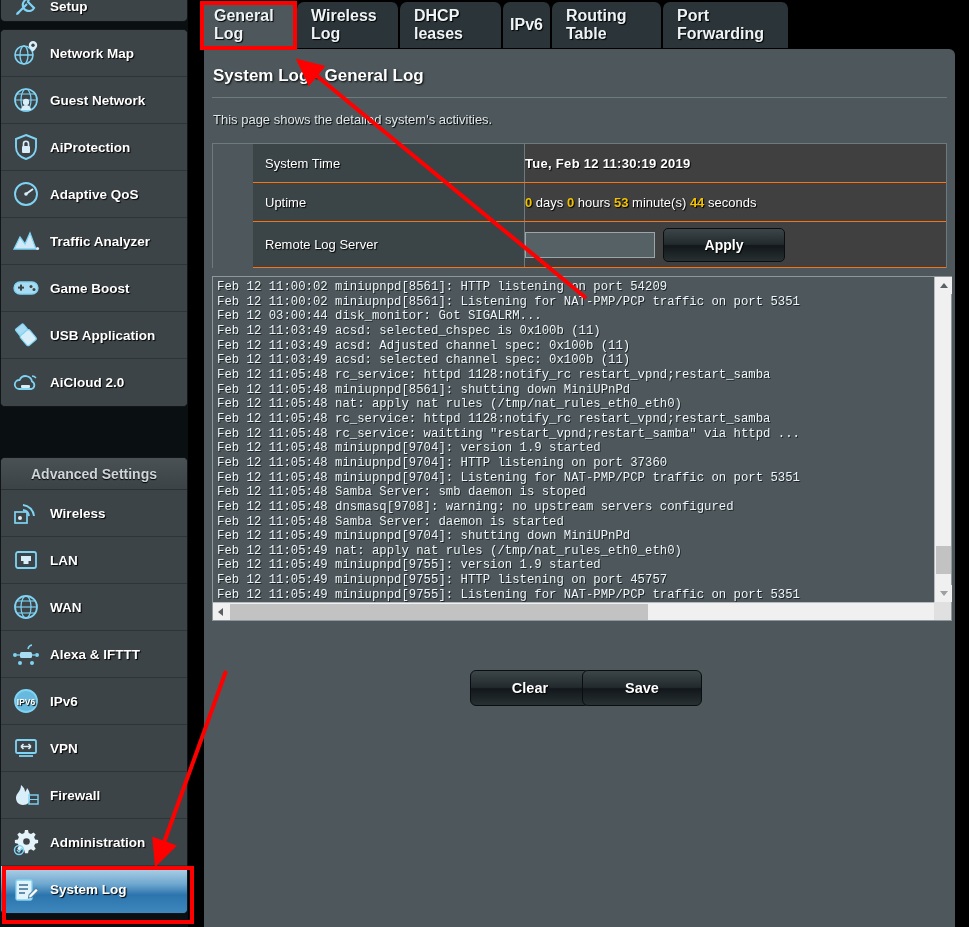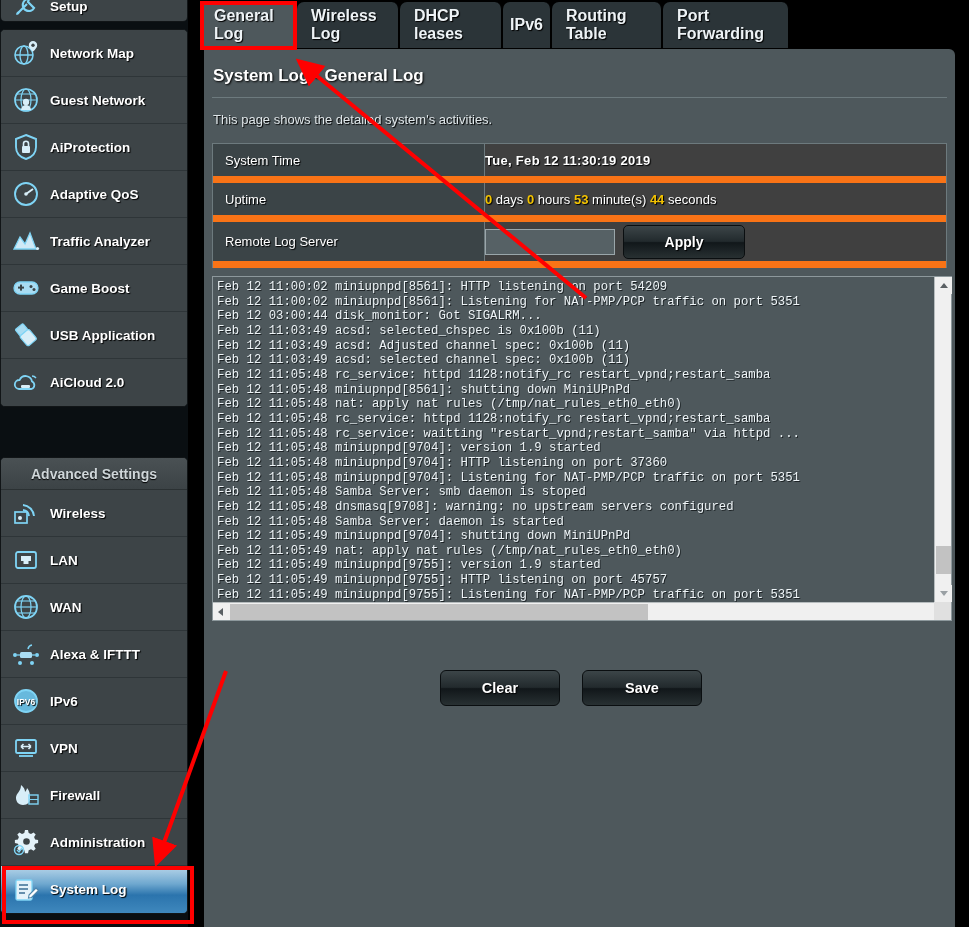--- a/index.html
+++ b/index.html
@@ -76,21 +76,21 @@
     text-shadow: 1px 1px 2px #000;
   }
   #title-rule { margin: 11px 8px 0 8px; height: 1px; background: #6d7a7e; }
   #page-desc {
     padding: 14px 0 16px 9px; color: #dfe6e9; font-size: 13px;
     text-shadow: 1px 1px 1px #000;
   }
 
   
   #info-table { margin: 0 8px 0 8px; border: 1px solid #6d7a7e; border-bottom: none; }
-  .info-row { display: flex; border-bottom: 7px solid #f97316; min-height: 39px; }
+  .info-row { display: flex; border-bottom: 1px solid #f97316; min-height: 39px; margin-left: 40px; }
   .info-label {
     width: 272px; flex: 0 0 272px;
     background: #3b4447;
     display: flex; align-items: center; padding-left: 12px;
     color: #ffffff; font-size: 13px; text-shadow: 1px 1px 1px #000;
     border-right: 1px solid #6d7a7e;
   }
   .info-value {
     flex: 1; display: flex; align-items: center; 
     background: #404040; color: #ffffff; font-size: 13px;
@@ -143,21 +143,21 @@
 
   
   .btm-btn {
     position: absolute; width: 120px; height: 36px;
     background: linear-gradient(180deg,#3c4548 0%,#222a2d 48%,#11171a 52%,#283032 100%);
     border: 1px solid #0a0e10; border-radius: 6px;
     color: #ffffff; font-size: 14.5px; font-weight: bold;
     text-shadow: 1px 1px 1px #000; cursor: pointer;
     font-family: "Liberation Sans", sans-serif;
   }
-  #clear-btn { left: 236px; top: 621px; }
+  #clear-btn { left: 266px; top: 621px; }
   #save-btn  { left: 378px; top: 621px; }
 
   
   .anno { position: absolute; pointer-events: none; }
   #anno-tab-box { left: 200px; top: 1px; width: 97px; height: 49px; border: 4px solid #ff0000; }
   #anno-side-box { left: 2px; top: 866px; width: 192px; height: 58px; border: 4px solid #ff0000; }
   #anno-svg { left: 0; top: 0; width: 969px; height: 927px; }
 </style>
 </head>
 <body>

